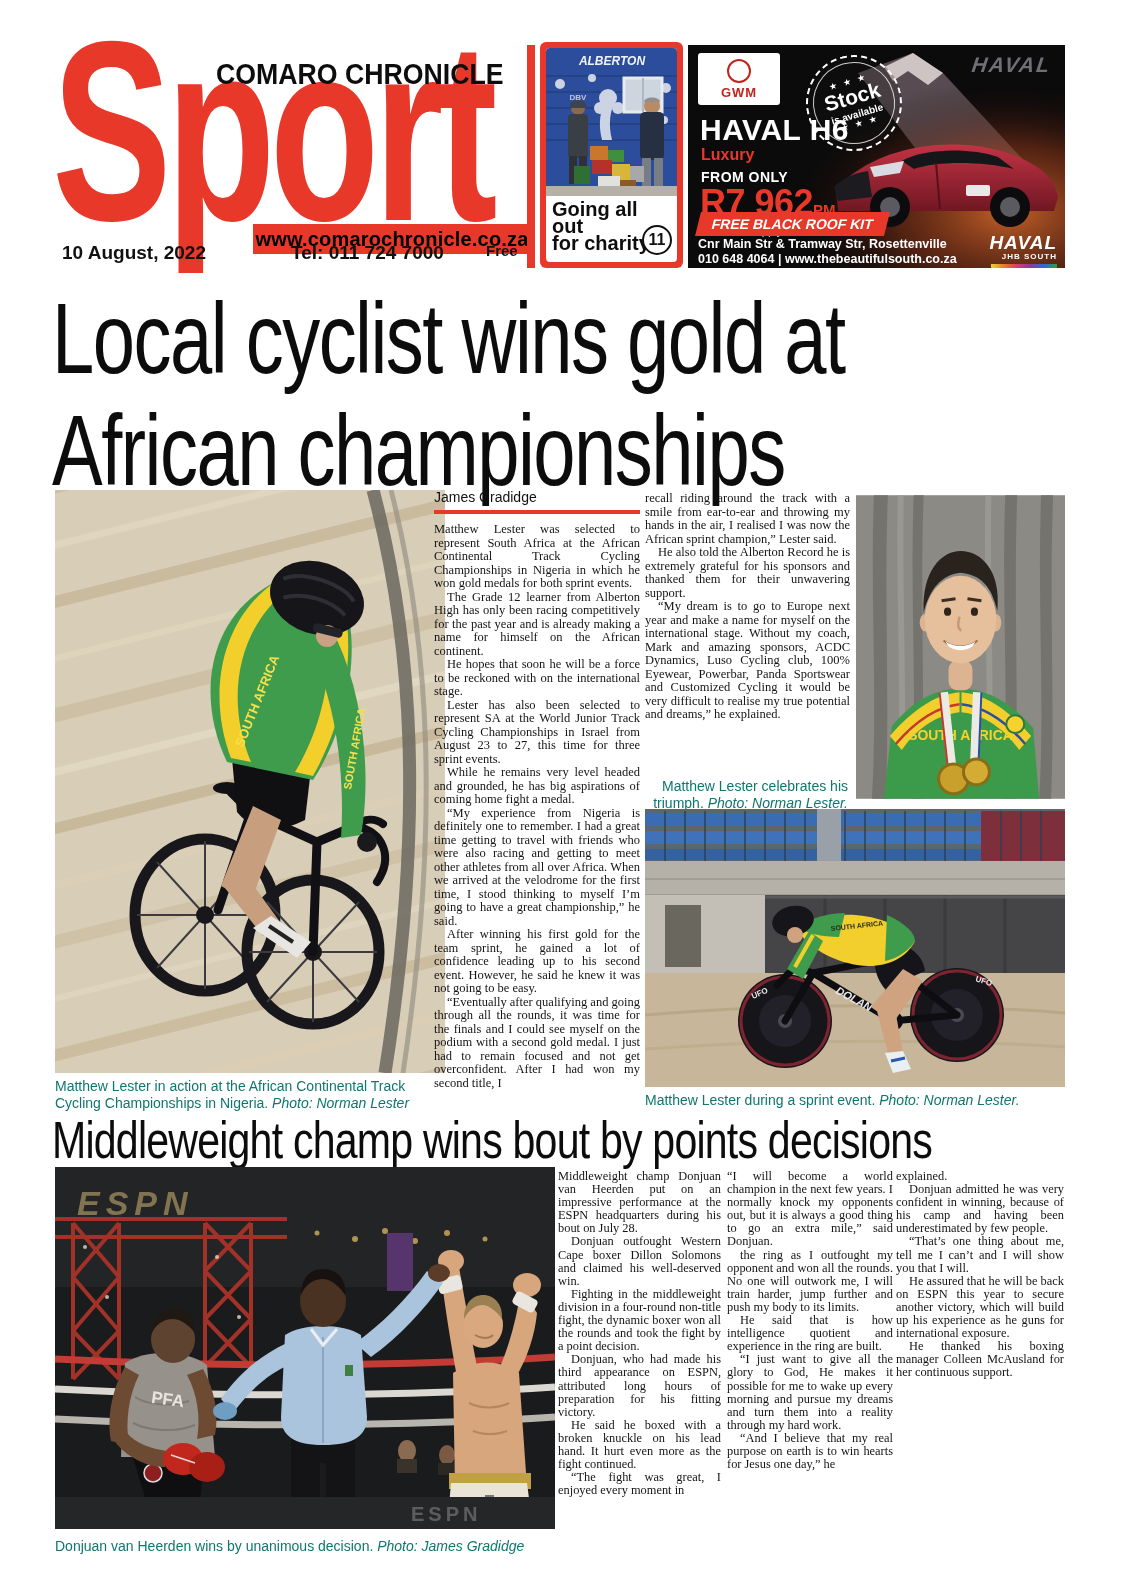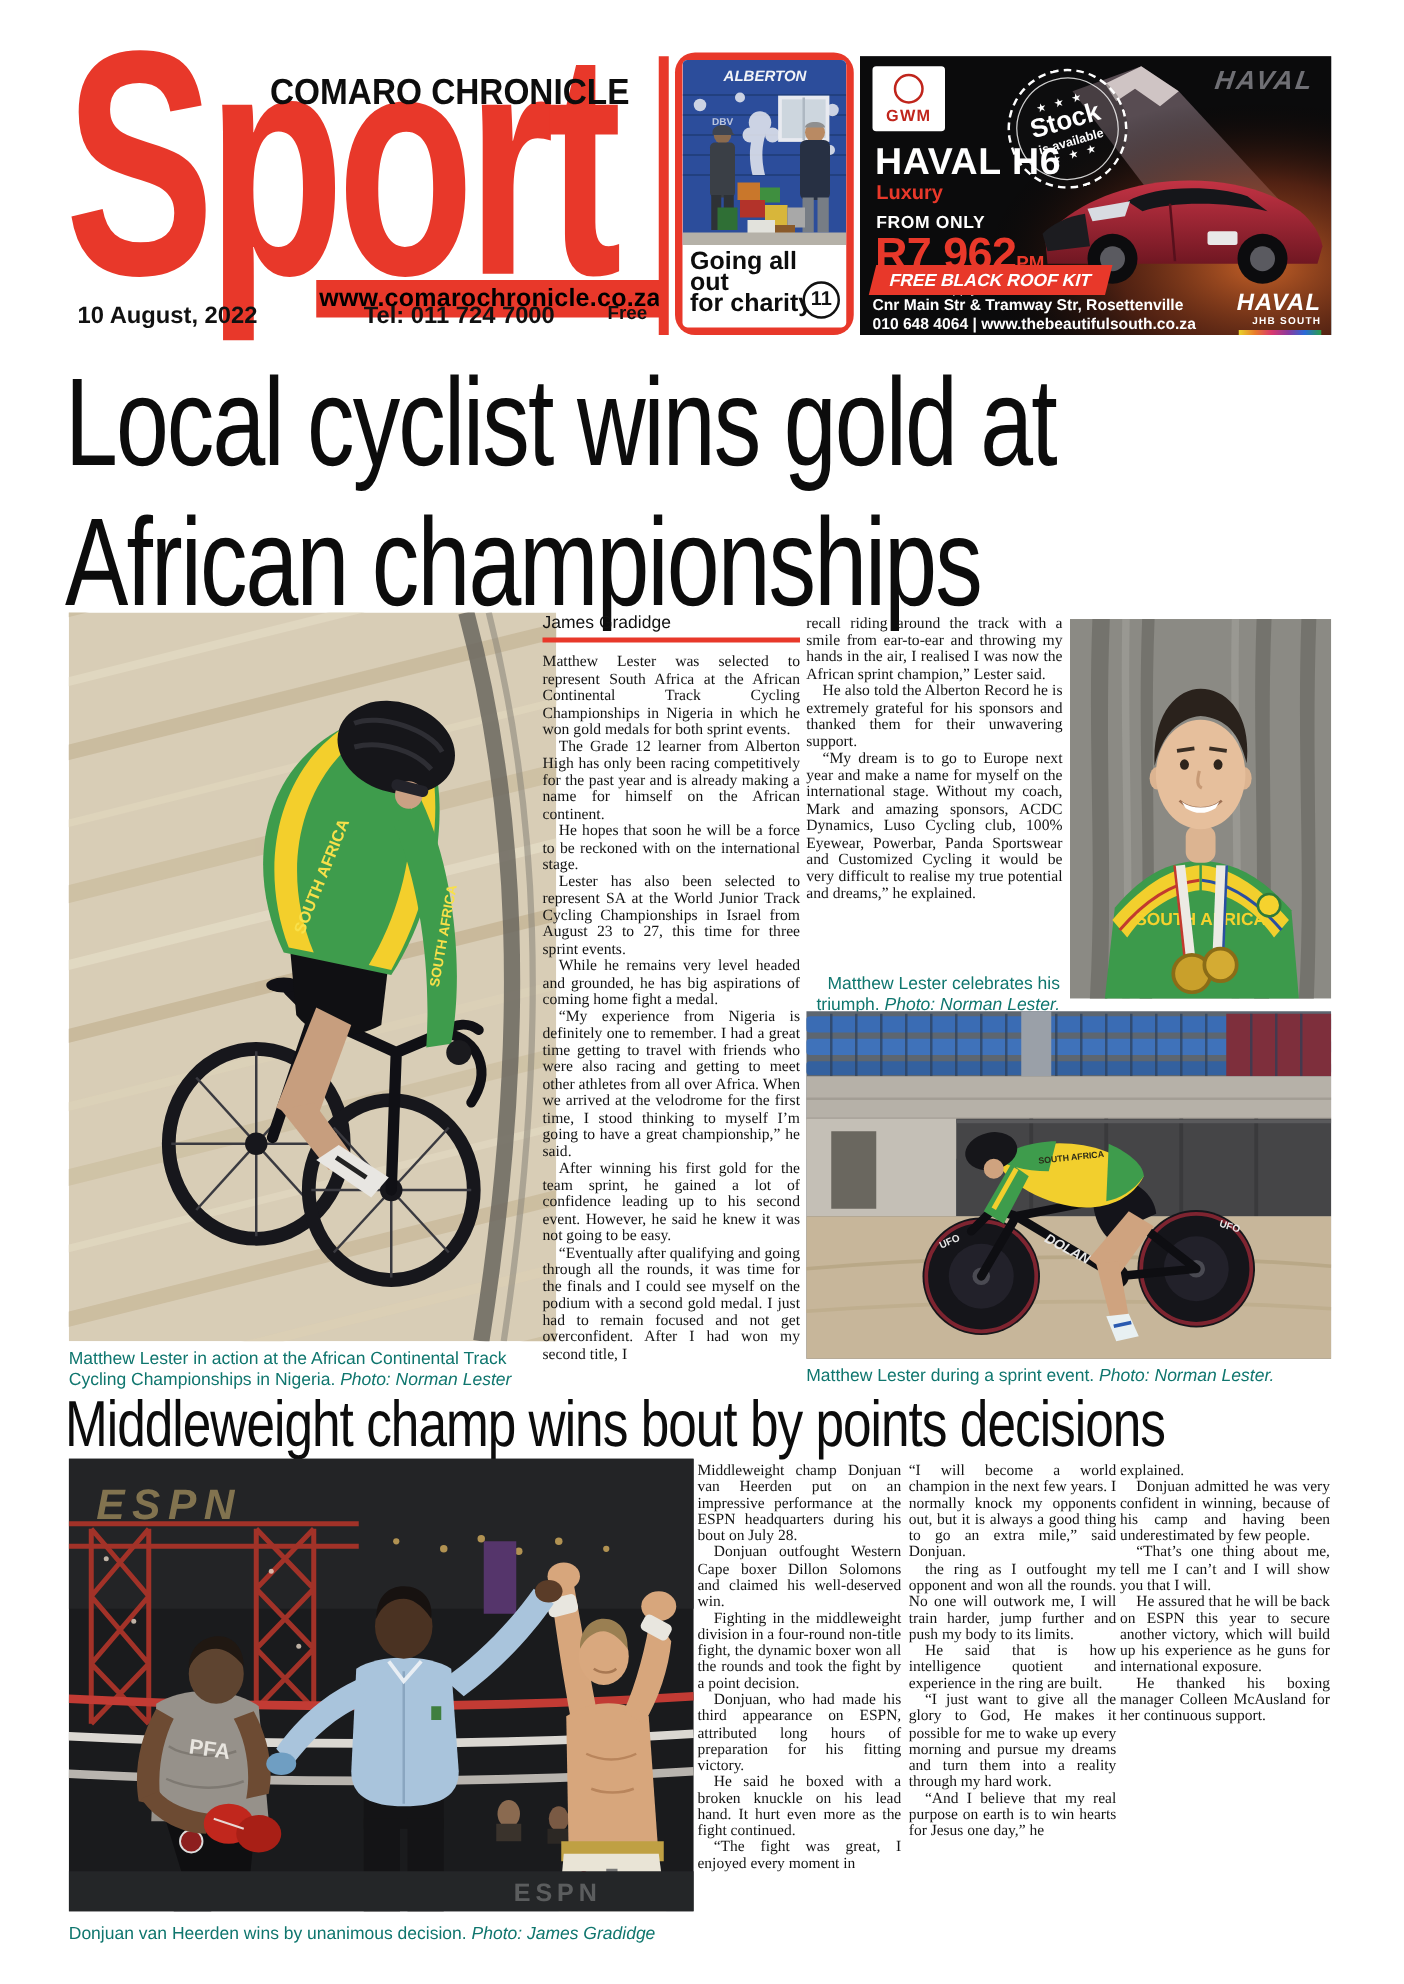--- a/index.html
+++ b/index.html
@@ -12,31 +12,31 @@
   .pub-name{left:216px;top:58px;font-size:29px;font-weight:700;color:#0d0d0d;
             transform:scaleX(.92);transform-origin:left top;white-space:nowrap;}
   .site-bar{left:253px;top:224px;width:278px;height:30px;background:#e8382a;color:#000000;
             font-size:20px;font-weight:700;display:flex;align-items:center;justify-content:center;
             letter-spacing:.2px;white-space:nowrap;}
   .mast-date{left:62px;top:242px;font-size:19px;font-weight:700;}
   .mast-tel{left:291px;top:242px;font-size:19px;font-weight:700;}
   .mast-free{left:486px;top:242px;font-size:15px;font-weight:700;}
   .red-divider{left:527px;top:45px;width:8px;height:223px;background:#e8382a;}
   
-  .charity{left:540px;top:42px;width:143px;height:226px;background:#e8382a;border-radius:16px;padding:6px;box-sizing:border-box;}
+  .charity{left:540px;top:42px;width:143px;height:226px;background:#e8382a;border-radius:6px;padding:6px;box-sizing:border-box;}
   .charity-inner{width:100%;height:100%;background:#fff;border-radius:4px;overflow:hidden;position:relative;}
   .charity-photo{display:block;width:131px;height:148px;}
   .charity-label{padding:5px 20px 0 6px;font-size:20px;line-height:17px;font-weight:700;color:#0d0d0d;}
   .charity-circle{position:absolute;right:5px;bottom:7px;width:30px;height:30px;border:2.5px solid #111;
                   border-radius:50%;display:flex;align-items:center;justify-content:center;
                   font-size:16px;font-weight:800;background:#fff;box-sizing:border-box;}
   
   .car-ad{left:688px;top:45px;width:377px;height:223px;background:#0b0b0c;overflow:hidden;}
   .ad-bg{left:0;top:0;}
-  .gwm-box{left:10px;top:8px;width:58px;height:52px;background:#fff;border-radius:3px;
+  .gwm-box{left:10px;top:8px;width:82px;height:52px;background:#fff;border-radius:3px;
            display:flex;flex-direction:column;align-items:center;justify-content:center;gap:2px;}
   .gwm-ring{width:20px;height:20px;border:2.5px solid #c0251c;border-radius:50%;}
   .gwm-text{font-size:13px;font-weight:800;color:#c0251c;letter-spacing:1px;}
   .haval-watermark{right:14px;top:8px;font-size:21px;font-weight:800;font-style:italic;color:#6f6f74;
                    letter-spacing:2px;transform:skewX(-8deg);}
   .stock-badge{left:118px;top:10px;width:92px;height:92px;border:2px dashed #fff;border-radius:50%;
                box-shadow:inset 0 0 0 4px rgba(255,255,255,.0), inset 0 0 0 2px #fff0;
                transform:rotate(-16deg);display:flex;flex-direction:column;align-items:center;justify-content:center;
                color:#fff;background:rgba(20,20,20,.25);}
   .stock-badge .inner-ring{position:absolute;inset:5px;border:1.5px solid #fff;border-radius:50%;opacity:.8;}

